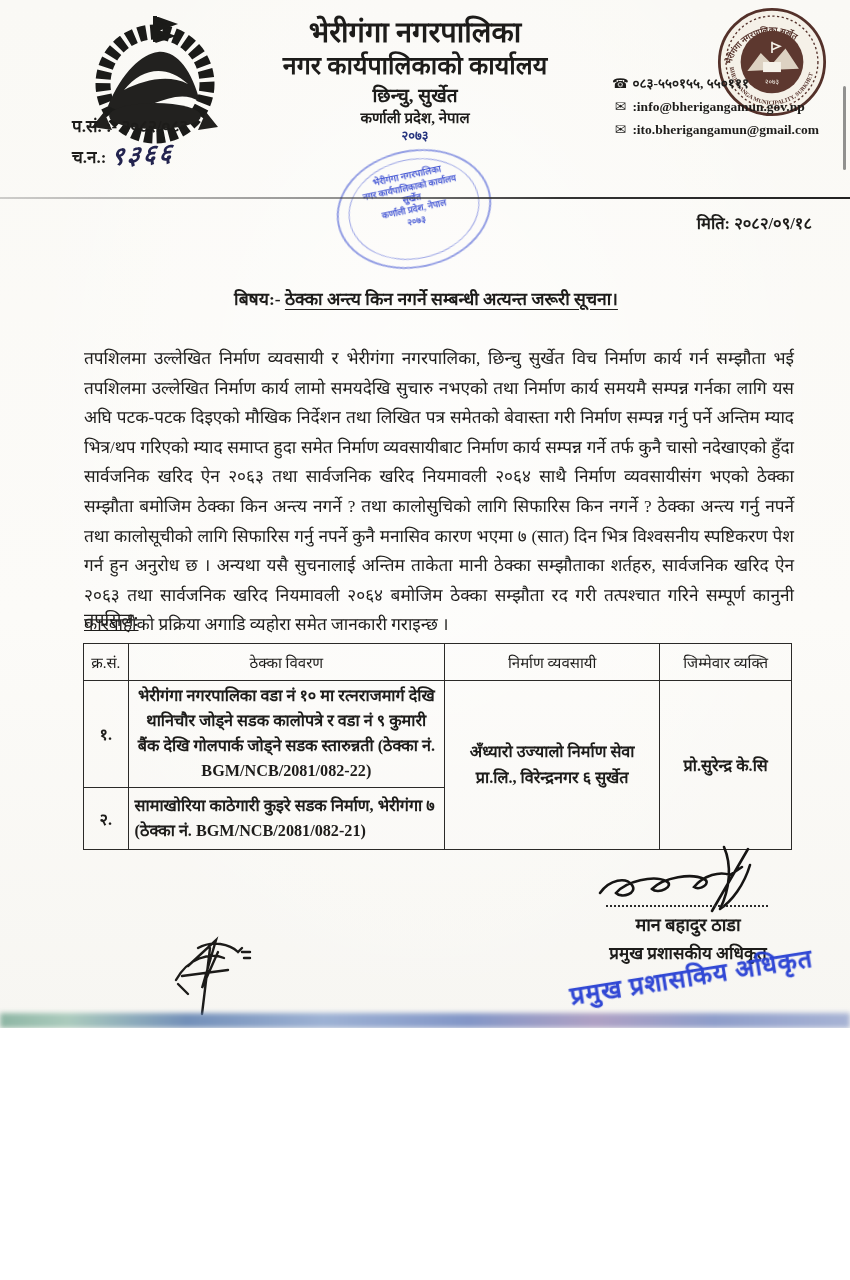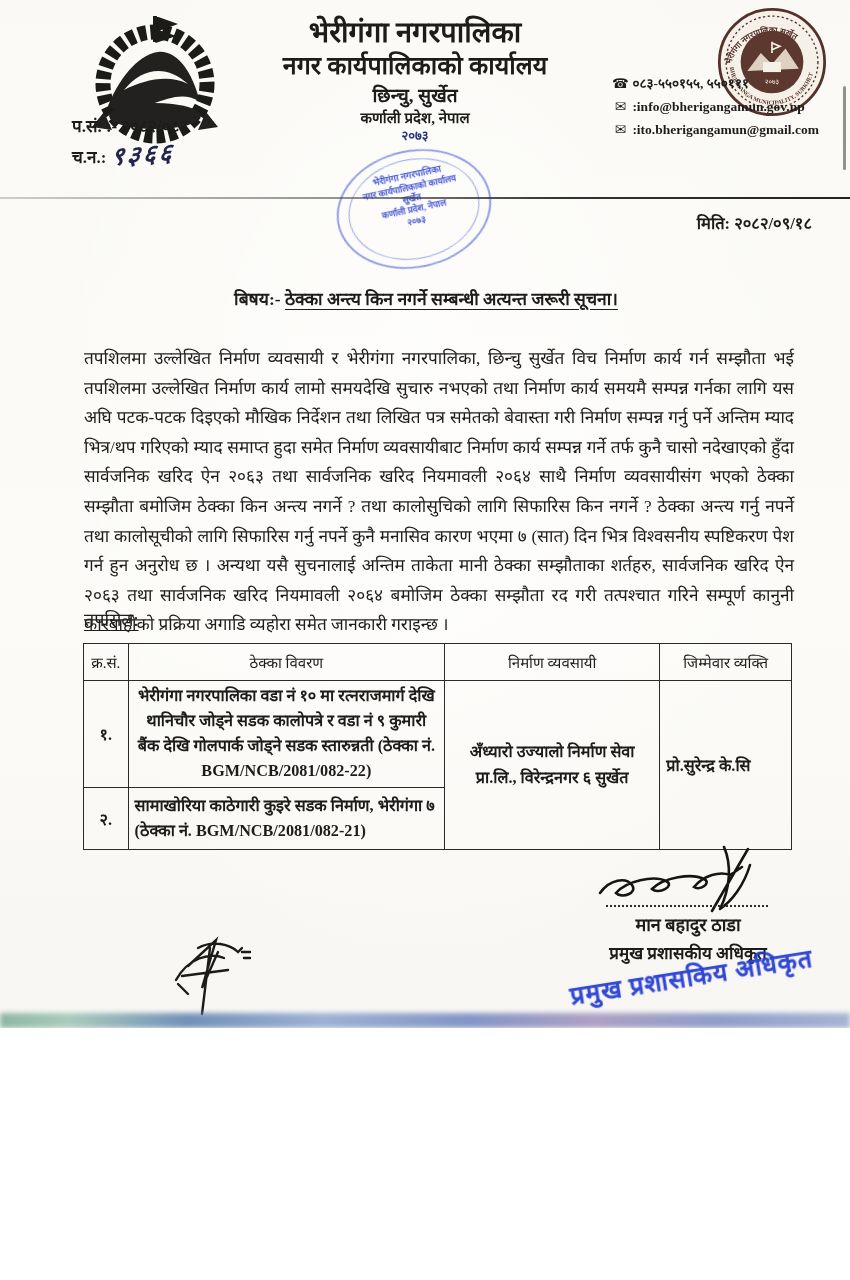--- a/index.html
+++ b/index.html
@@ -51,21 +51,21 @@
   .tapasil{left:84px; top:607px; font-size:18px; font-weight:normal; text-decoration:underline; text-underline-offset:4px;}
   
   table.sched{left:83px; top:643px; width:709px; border-collapse:collapse; position:absolute;
     font-size:16.2px;}
   table.sched th, table.sched td{border:1.6px solid #2b2a28; padding:3px 6px; vertical-align:middle;}
   table.sched th{font-size:15px; font-weight:normal; height:30px;}
   td.sn{width:6.3%; text-align:center; font-weight:bold;}
   td.detail{width:44.7%; text-align:center; font-weight:600; line-height:25px;}
   td.detail.left{text-align:left;}
   td.contractor{width:30.4%; text-align:center; font-weight:600; line-height:26px;}
-  td.resp{width:18.6%; text-align:left; font-weight:600;margin-left:18px;}
+  td.resp{width:18.6%; text-align:center; font-weight:600;margin-left:18px;}
   .lat-b{font-family:"Liberation Serif",serif; font-weight:bold;}
   tr.r1{height:102px;} tr.r2{height:62px;}
   
   .sig-svg{left:592px; top:845px; width:190px; height:68px;}
   .dotline{left:606px; top:905px; width:162px; border-bottom:2.5px dotted #2a2a2a;}
   .sig-name{left:588px; top:912px; width:200px; text-align:center; font-size:18px; font-weight:600;}
   .sig-title{left:575px; top:941px; width:226px; text-align:center; font-size:17px; font-weight:600;}
   .stamp-text{left:568px; top:952px; width:330px; transform:rotate(-9deg);
     font-size:25px; font-weight:bold; color:rgba(35,60,210,.85); letter-spacing:1px;
     text-shadow:0 0 1px rgba(35,60,210,.55); filter:blur(.2px); white-space:nowrap;}

